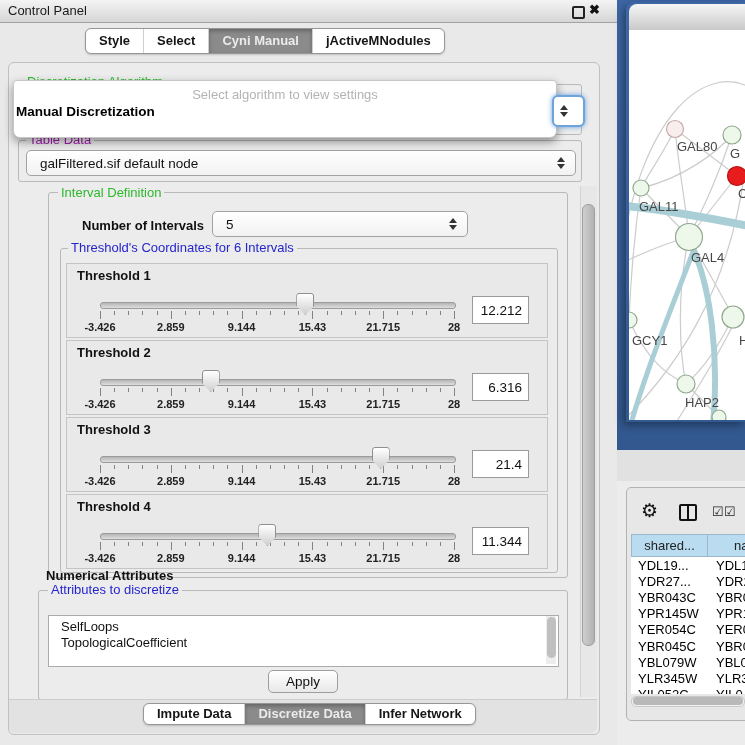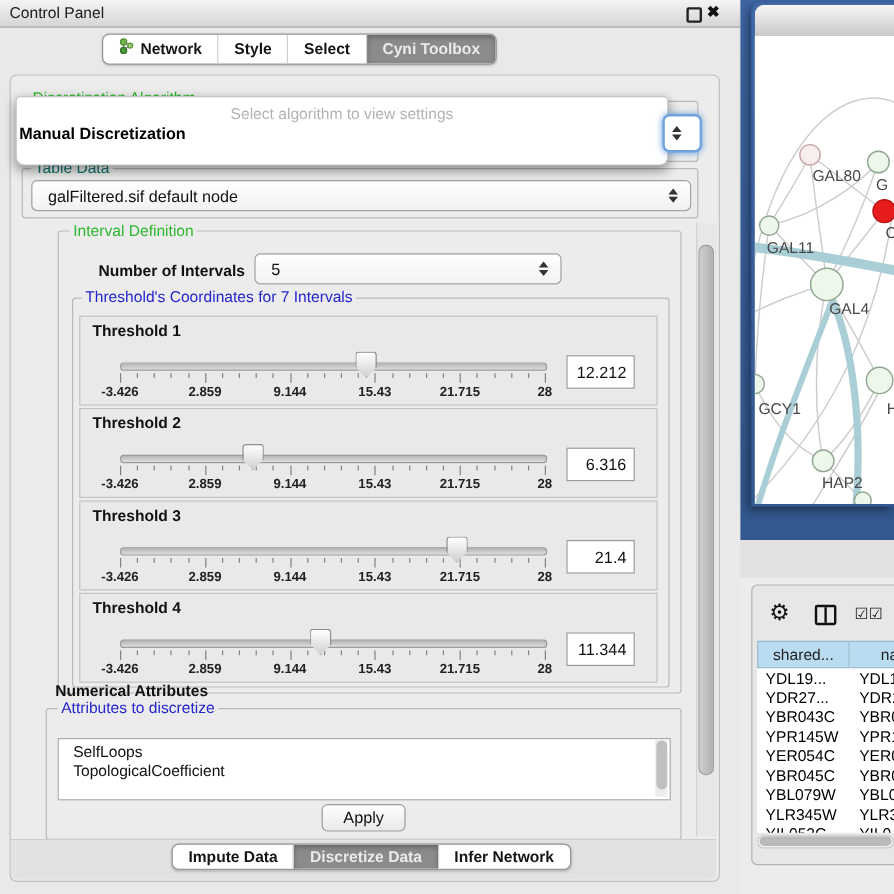--- a/index.html
+++ b/index.html
@@ -30,21 +30,21 @@
   
   #main-panel{left:8px;top:62px;width:590px;height:671px;background:#ececec;
               border:1px solid #c0c0c0;border-radius:6px}
   #bottom-strip{left:9px;top:699px;width:588px;height:33px;background:#e2e2e2;
                 border-top:1px solid #cdcdcd;border-radius:0 0 6px 6px}
 
   .groupbox{border:1px solid #b9b9b9;border-radius:3px}
   .grouptitle{font-size:13px;background:#ececec;padding:0 3px;line-height:13px}
   .g-green{color:#2eb82e}
   .g-blue{color:#2525cc}
-  .g-dark{color:#0f766e}
+  .g-dark{color:#a21caf}
 
   
   .combo{background:linear-gradient(#ffffff,#f2f2f2);border:1px solid #a2a2a2;
          border-radius:5px;display:flex;align-items:center;font-size:13.5px}
   .combo .val{flex:1;padding-left:13px;color:#111}
   .stepper{display:flex;flex-direction:column;gap:2px;margin-right:10px}
   .tri-up{width:0;height:0;border-left:4px solid transparent;border-right:4px solid transparent;
           border-bottom:5px solid #333}
   .tri-down{width:0;height:0;border-left:4px solid transparent;border-right:4px solid transparent;
             border-top:5px solid #333}
@@ -154,38 +154,30 @@
 <body>
 
 <div class="abs" id="titlebar">
   <div class="abs" id="cp-title">Control Panel</div>
   <div class="abs" id="float-btn"></div>
   <div class="abs" id="close-btn">✖</div>
 </div>
 
 <div class="abs segbar" id="tabbar">
     <div class="seg">
-      <span><svg width="13" height="14">
-          <line x1="4" y1="4" x2="9" y2="7" stroke="#7a7a7a"></line>
-          <line x1="4" y1="11" x2="9" y2="7" stroke="#7a7a7a"></line>
-          <line x1="4" y1="4" x2="4" y2="11" stroke="#7a7a7a"></line>
-          <circle cx="4" cy="4" r="2.6" fill="#74b94e" stroke="#4c8a33"></circle>
-          <circle cx="4" cy="11" r="2.6" fill="#4d9a3c" stroke="#35702a"></circle>
-          <circle cx="9.5" cy="7" r="2.1" fill="#9ccf6f" stroke="#5a9440"></circle>
-        </svg></span>
-      <span>Network</span>
-    </div>
-    <div class="seg">
       <span>Style</span>
     </div>
     <div class="seg">
       <span>Select</span>
     </div>
     <div class="seg sel">
-      <span>Cyni Toolbox</span>
+      <span>Cyni Manual</span>
+    </div>
+    <div class="seg">
+      <span>jActiveMNodules</span>
     </div>
   </div>
 
 <div class="abs" id="main-panel"></div>
 
 <div class="abs groupbox" id="algo-group"></div>
 <div class="abs grouptitle g-green" id="algo-title">Discretization Algorithm</div>
 
 <div class="abs" id="algo-popup">
   <div class="abs" id="popup-prompt">Select algorithm to view settings</div>
@@ -216,21 +208,21 @@
 <div class="abs" id="noi-label">Number of Intervals</div>
 <div class="abs combo" id="noi-combo">
   <span class="val">5</span>
   <span class="stepper">
     <span class="tri-up"></span>
       <span class="tri-down"></span>
   </span>
 </div>
 
 <div class="abs groupbox" id="thresh-group"></div>
-<div class="abs grouptitle g-blue" id="thresh-title">Threshold's Coordinates for 7 Intervals</div>
+<div class="abs grouptitle g-blue" id="thresh-title">Threshold's Coordinates for 6 Intervals</div>
 <div id="thresh-blocks">
     <div class="tblock" style="top: 263px;">
       <div class="tlabel">Threshold 1</div>
       <div class="track"></div>
       <div class="tick major" style="left: 33px;"></div>
       <div class="tick minor" style="left: 47.16px;"></div>
       <div class="tick minor" style="left: 61.32px;"></div>
       <div class="tick minor" style="left: 75.48px;"></div>
       <div class="tick minor" style="left: 89.64px;"></div>
       <div class="tick major" style="left: 103.8px;"></div>

